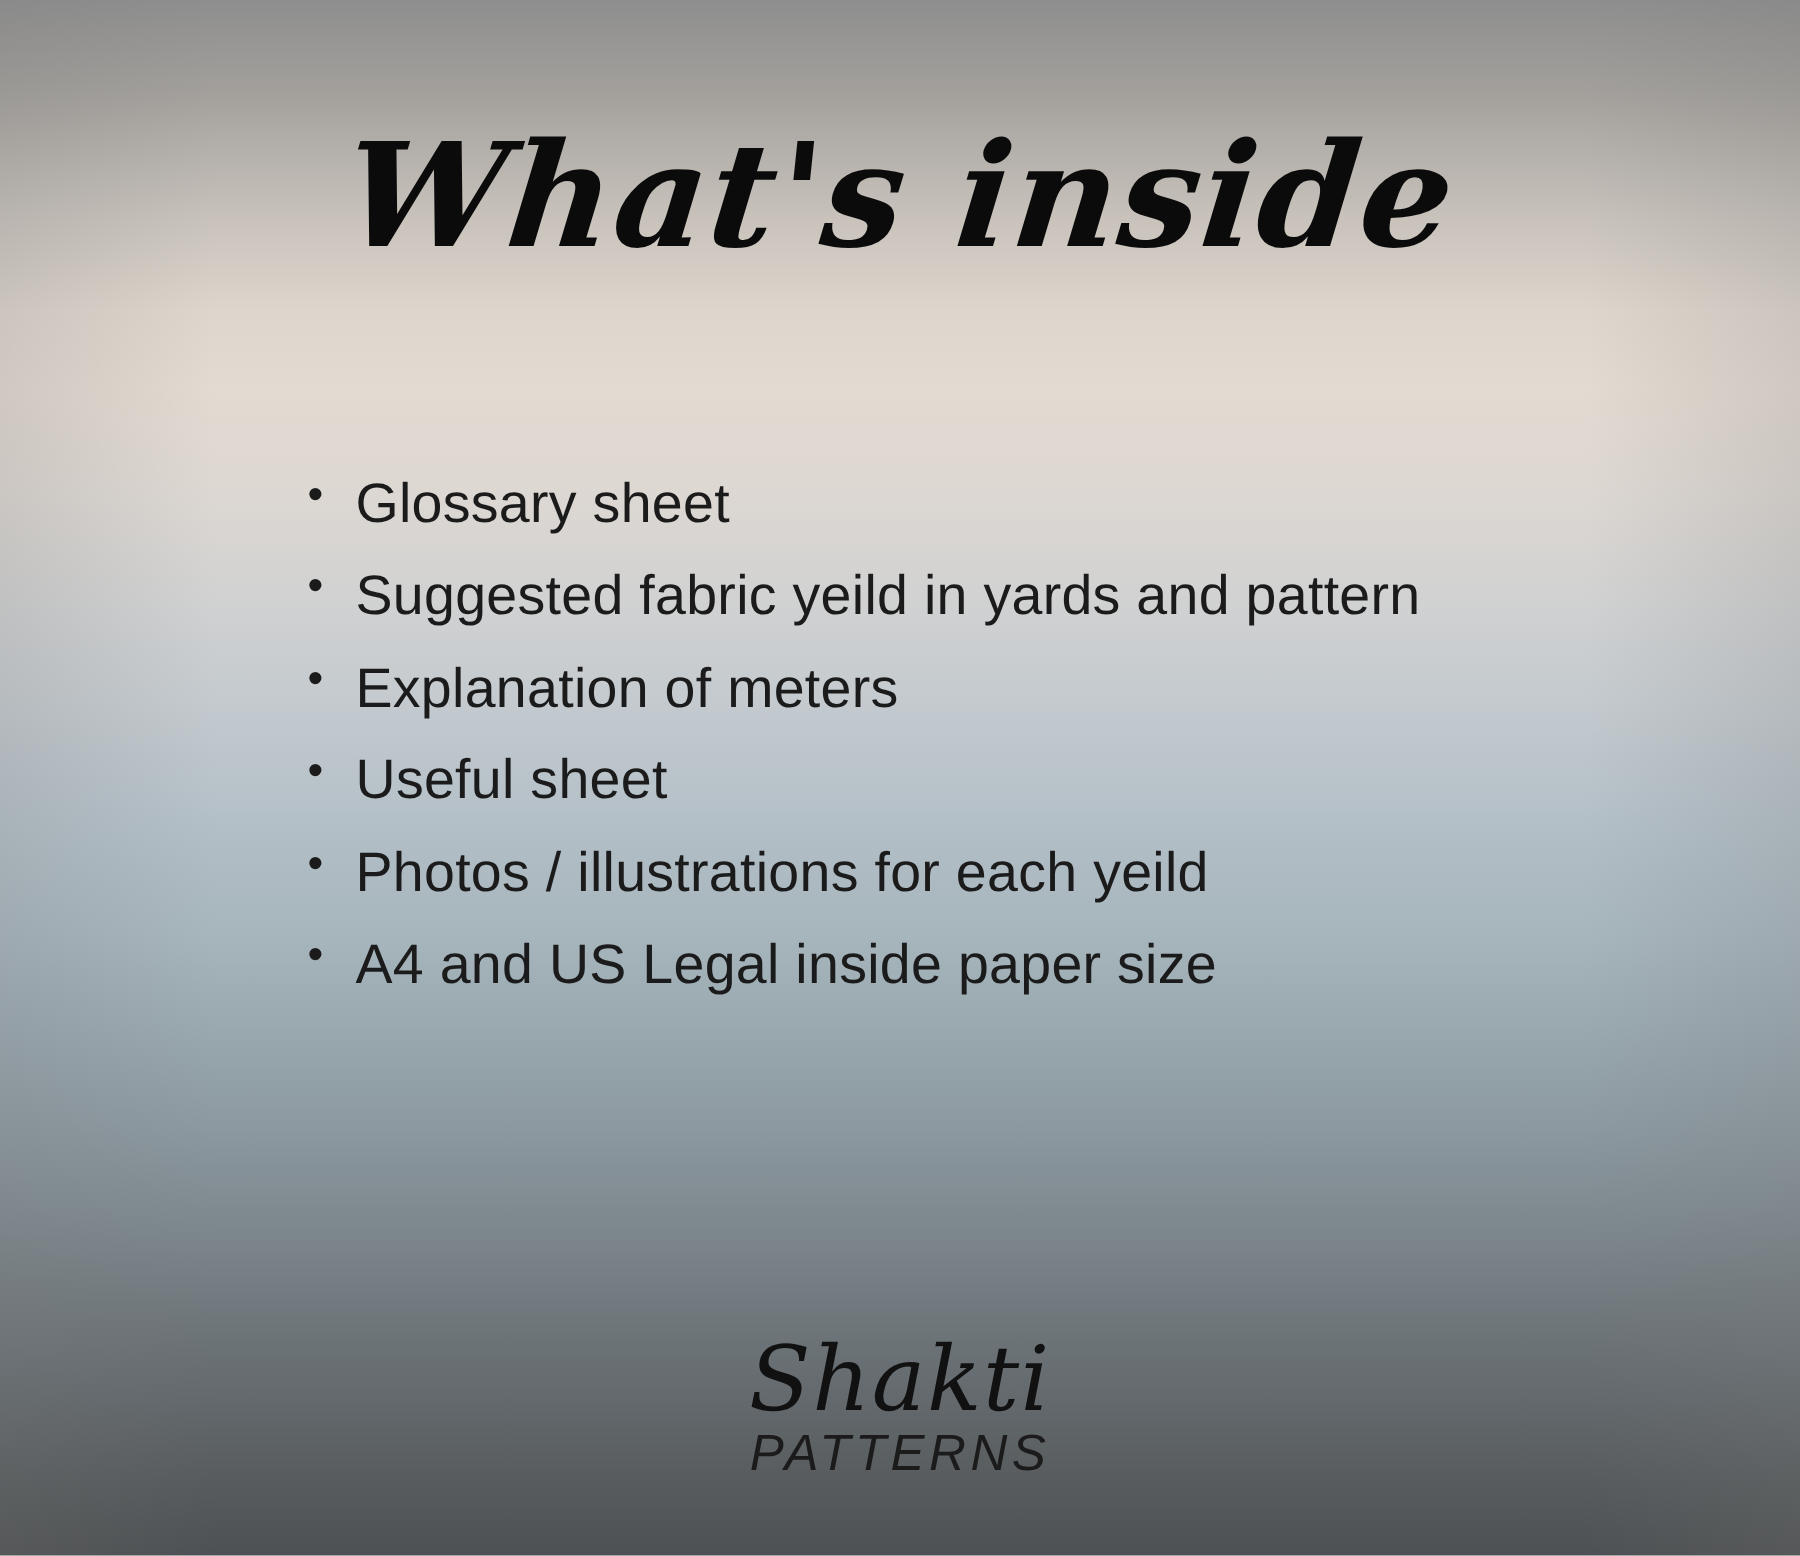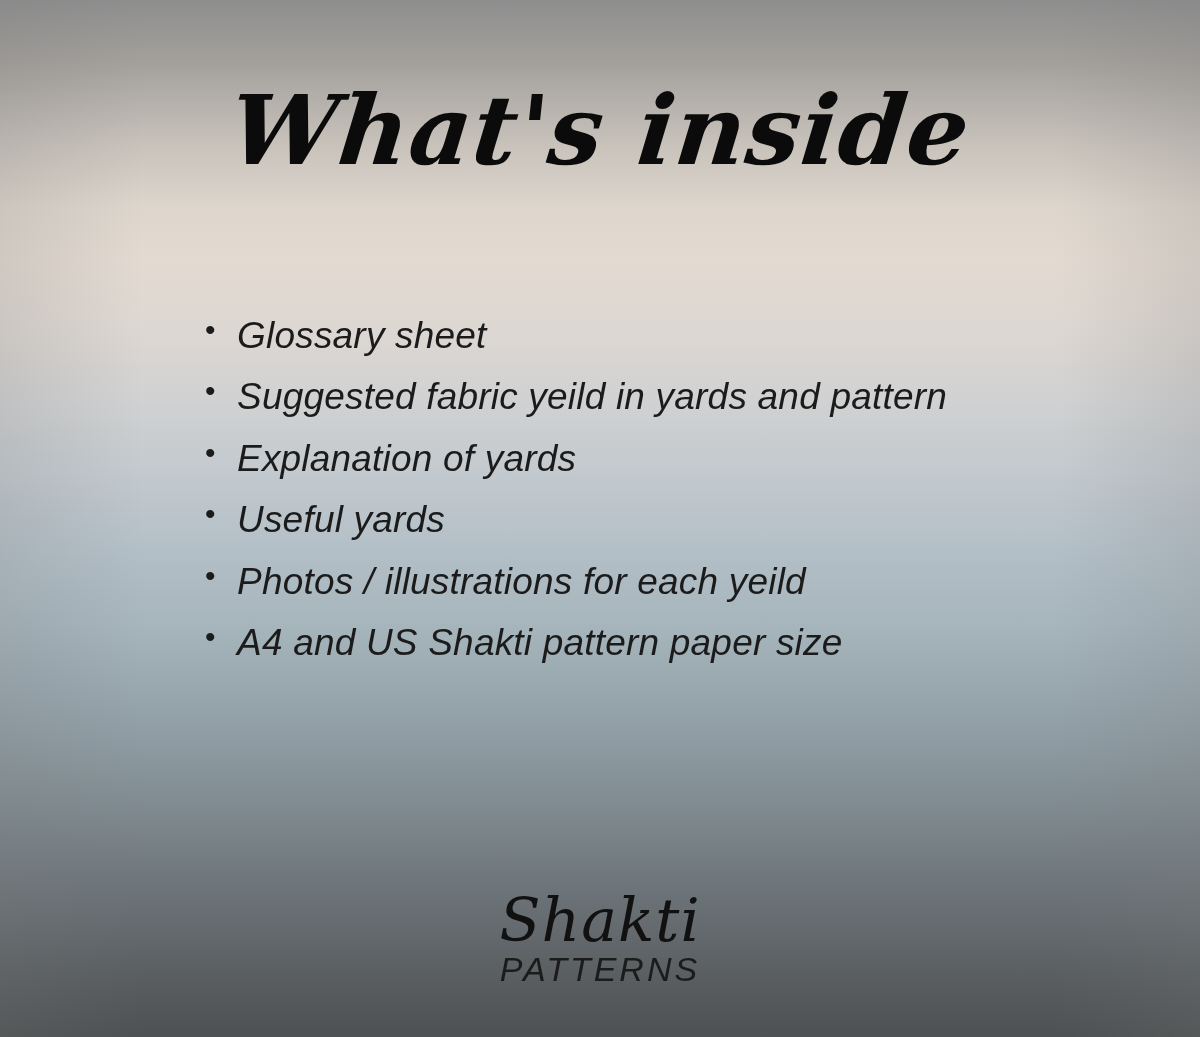--- a/index.html
+++ b/index.html
@@ -94,21 +94,20 @@
     flex: 0 0 auto;
     width: 32px;
     font-size: 30px;
     line-height: 1.66;
     color: #1b1b1b;
     text-align: left;
   }
 
   .item-text {
     flex: 1 1 auto;
-    font-style: italic;
   }
 
   .logo {
     position: absolute;
     left: 0;
     bottom: 48px;
     width: 1200px;
     text-align: center;
     z-index: 2;
   }
@@ -141,33 +140,33 @@
     <li class="list-item">
       <span class="bullet">•</span>
       <span class="item-text">Glossary sheet</span>
     </li>
     <li class="list-item">
       <span class="bullet">•</span>
       <span class="item-text">Suggested fabric yeild in yards and pattern</span>
     </li>
     <li class="list-item">
       <span class="bullet">•</span>
-      <span class="item-text">Explanation of yards</span>
+      <span class="item-text">Explanation of meters</span>
     </li>
     <li class="list-item">
       <span class="bullet">•</span>
-      <span class="item-text">Useful yards</span>
+      <span class="item-text">Useful sheet</span>
     </li>
     <li class="list-item">
       <span class="bullet">•</span>
       <span class="item-text">Photos / illustrations for each yeild</span>
     </li>
     <li class="list-item">
       <span class="bullet">•</span>
-      <span class="item-text">A4 and US Shakti pattern paper size</span>
+      <span class="item-text">A4 and US Legal inside paper size</span>
     </li>
   </ul>
 
   <div class="logo">
     <div class="logo-name">Shakti</div>
     <div class="logo-sub">PATTERNS</div>
   </div>
 
 </div>
 

